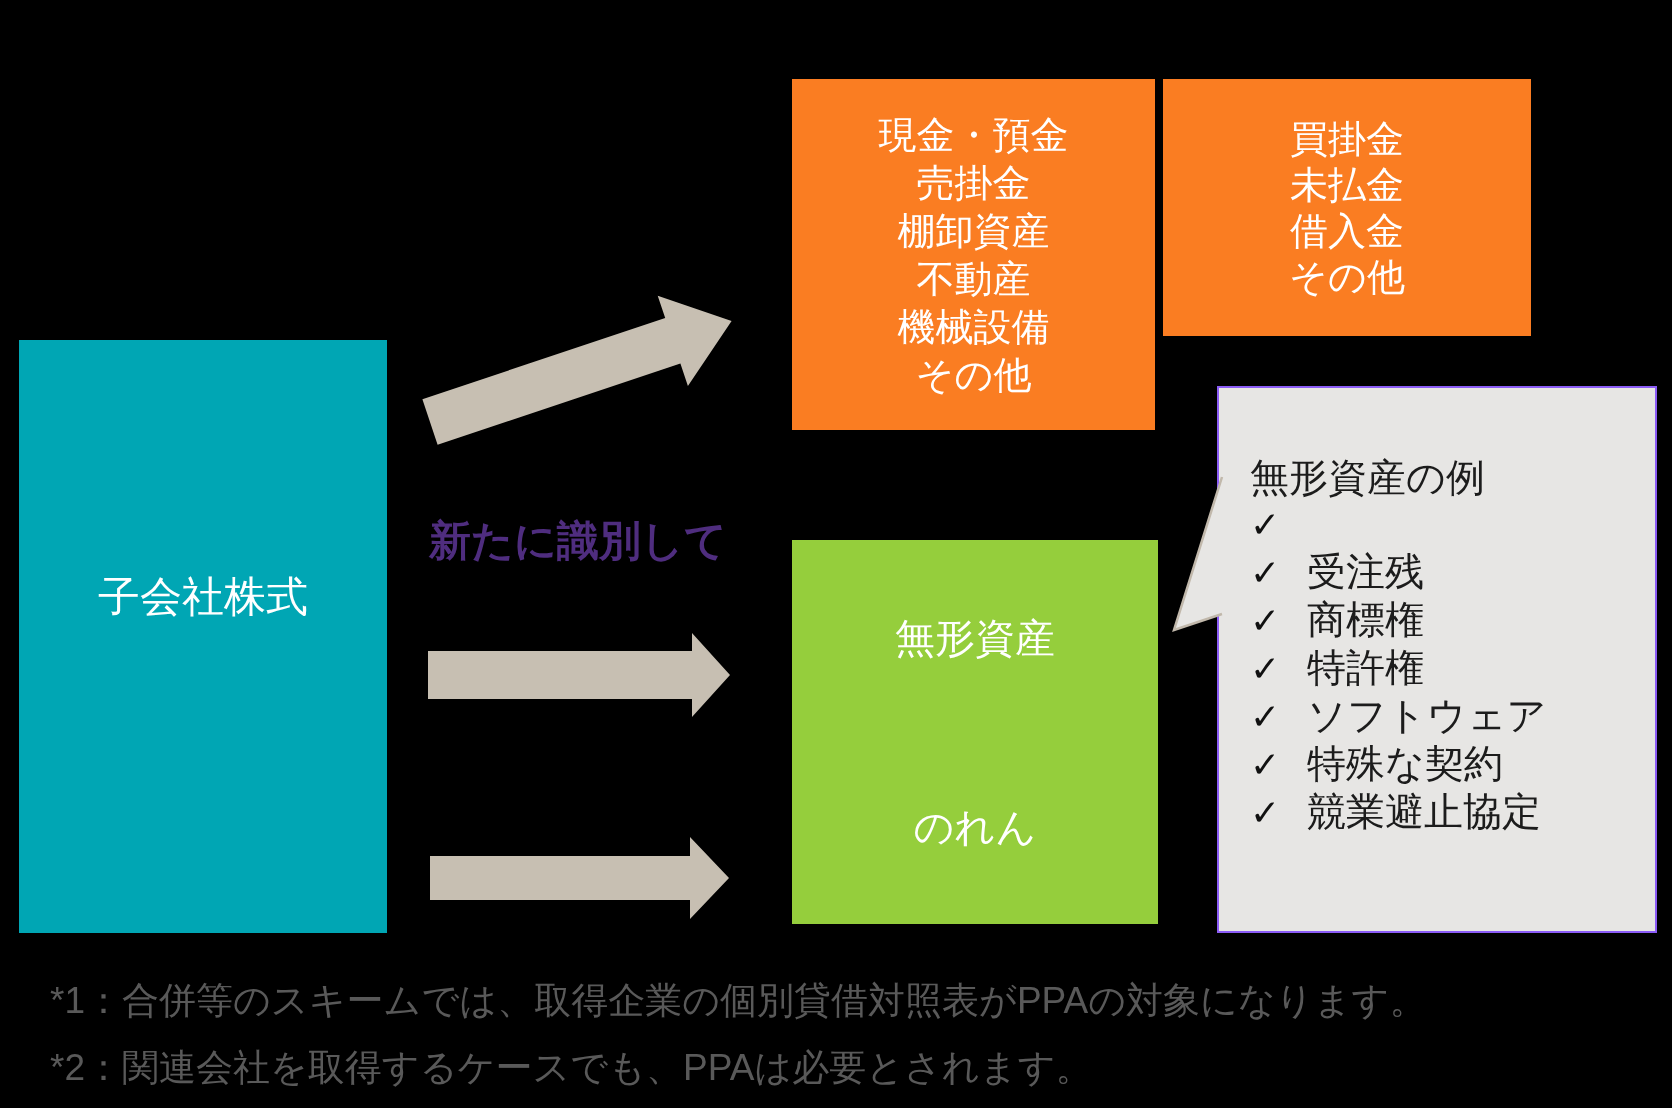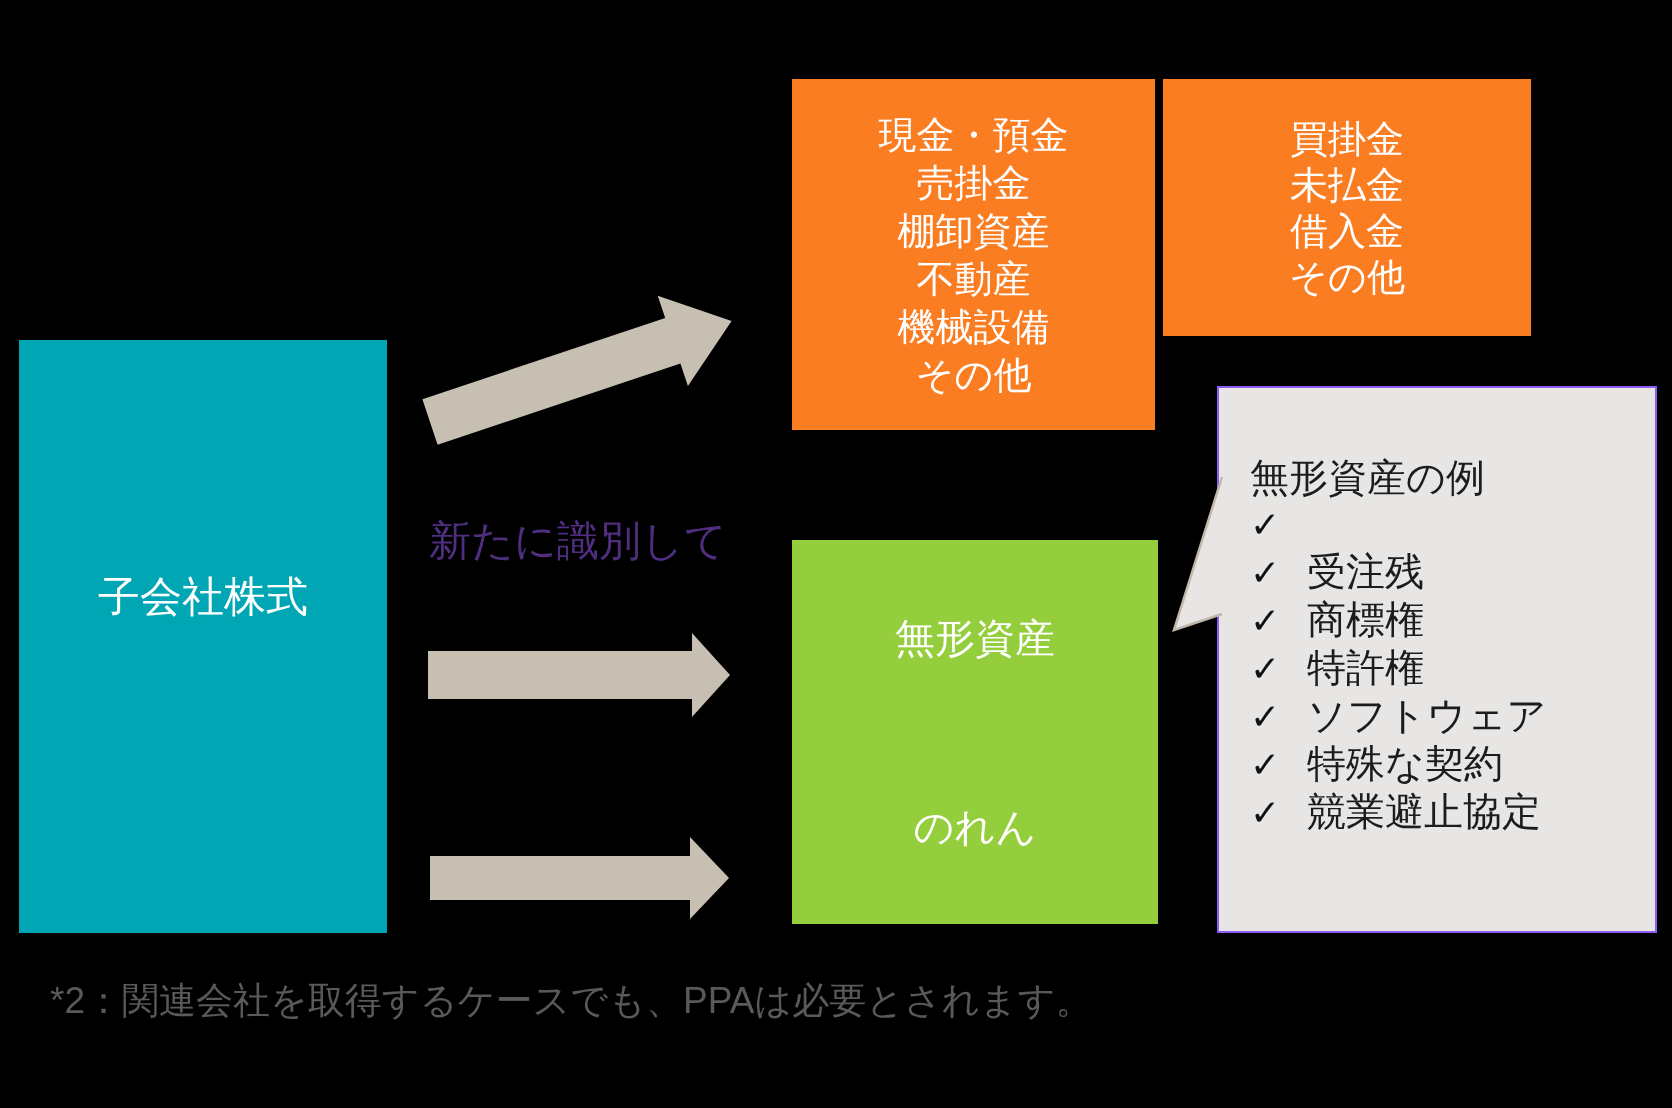--- a/index.html
+++ b/index.html
@@ -15,21 +15,21 @@
   .box.assets .line{line-height:48px;}
   
   .box.liab{left:1163px;top:79px;width:368px;height:257px;background:#FA7D22;font-size:38px;}
   .box.liab .line{line-height:46px;}
   
   .box.intangible{left:792px;top:540px;width:366px;height:197px;background:#95CE3C;font-size:40px;}
   .box.goodwill{left:792px;top:730px;width:366px;height:194px;background:#95CE3C;font-size:40px;}
   
   .annotation{
     position:absolute;left:417px;top:514px;width:322px;text-align:center;
-    color:#4F2D7F;font-size:42px;font-weight:normal;line-height:53px;
+    color:#4F2D7F;font-size:42px;font-weight:bold;line-height:53px;
   }
   
   .callout{
     position:absolute;left:1217px;top:386px;width:440px;height:547px;
     background:#E7E6E4;border:2px solid #8b5cf6;box-sizing:border-box;
     color:#1C1C1C;font-size:39px;line-height:47px;
   }
   .callout-content{padding:66px 20px 0 31px;}
   .callout .line{display:flex;align-items:baseline;white-space:nowrap;}
   .callout .check{width:57px;flex:0 0 57px;font-size:36px;color:#111;}
@@ -118,16 +118,17 @@
         </div>
     </div>
   </div>
 
   <svg class="callout-tail" viewBox="0 0 64 180">
     <path d="M54,12 L6,165 L54,149 Z" fill="#E7E6E4"></path>
     <path d="M54,12 L6,165 L54,149" fill="none" stroke-width="2.5" stroke="#C1B8AB"></path>
   </svg>
 
   <div class="footnotes">
+      <div class="fnline">*1：合併等のスキームでは、取得企業の個別貸借対照表がPPAの対象になります。</div>
       <div class="fnline">*2：関連会社を取得するケースでも、PPAは必要とされます。</div>
     </div>
 
 </div>
 
 </body></html>

